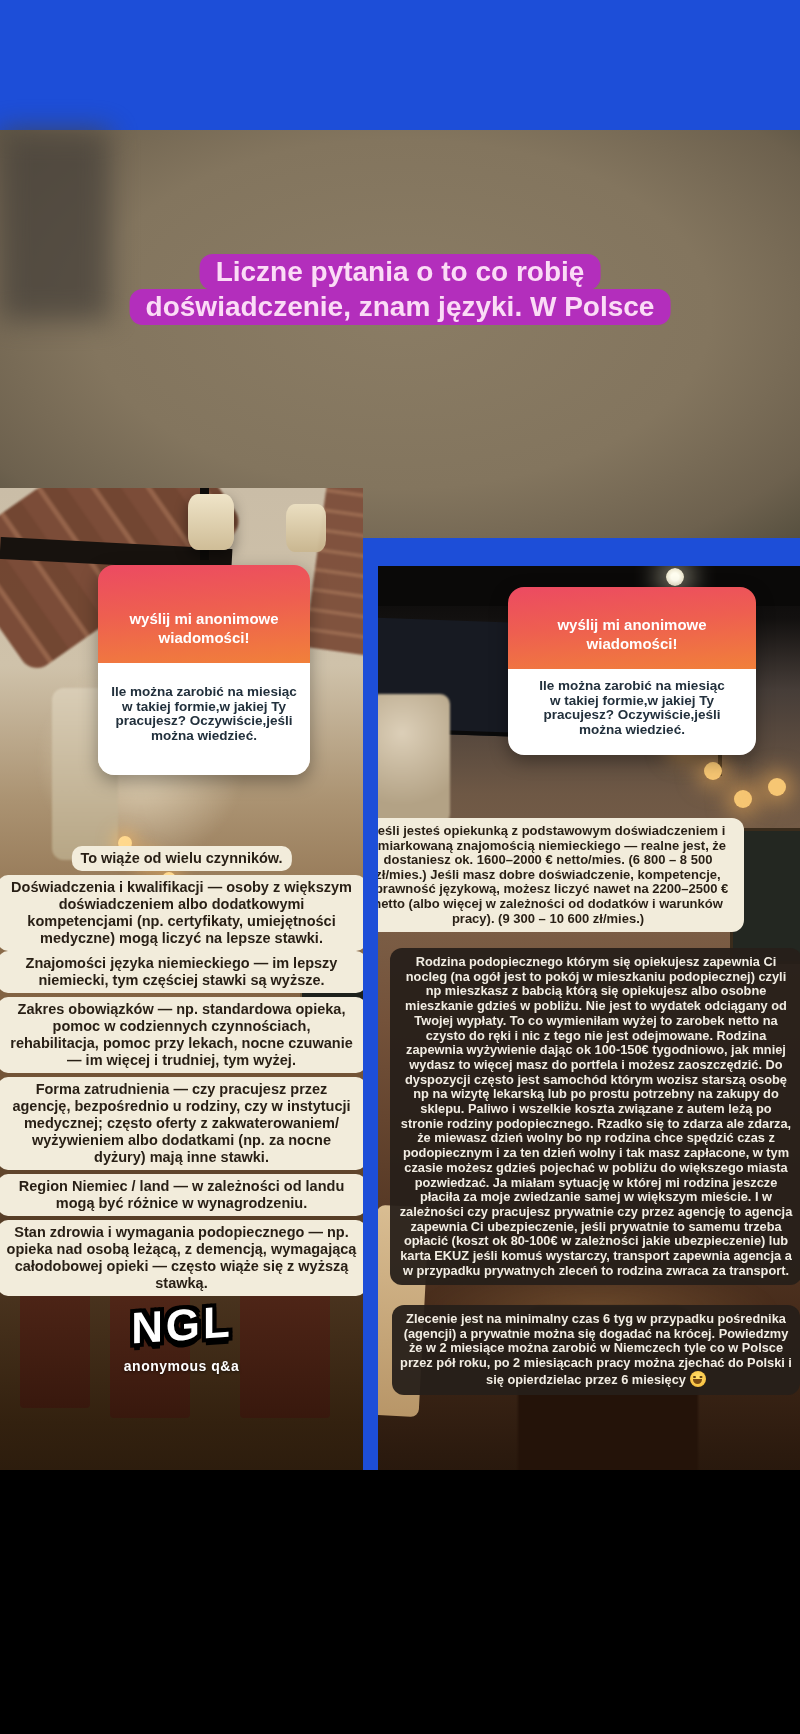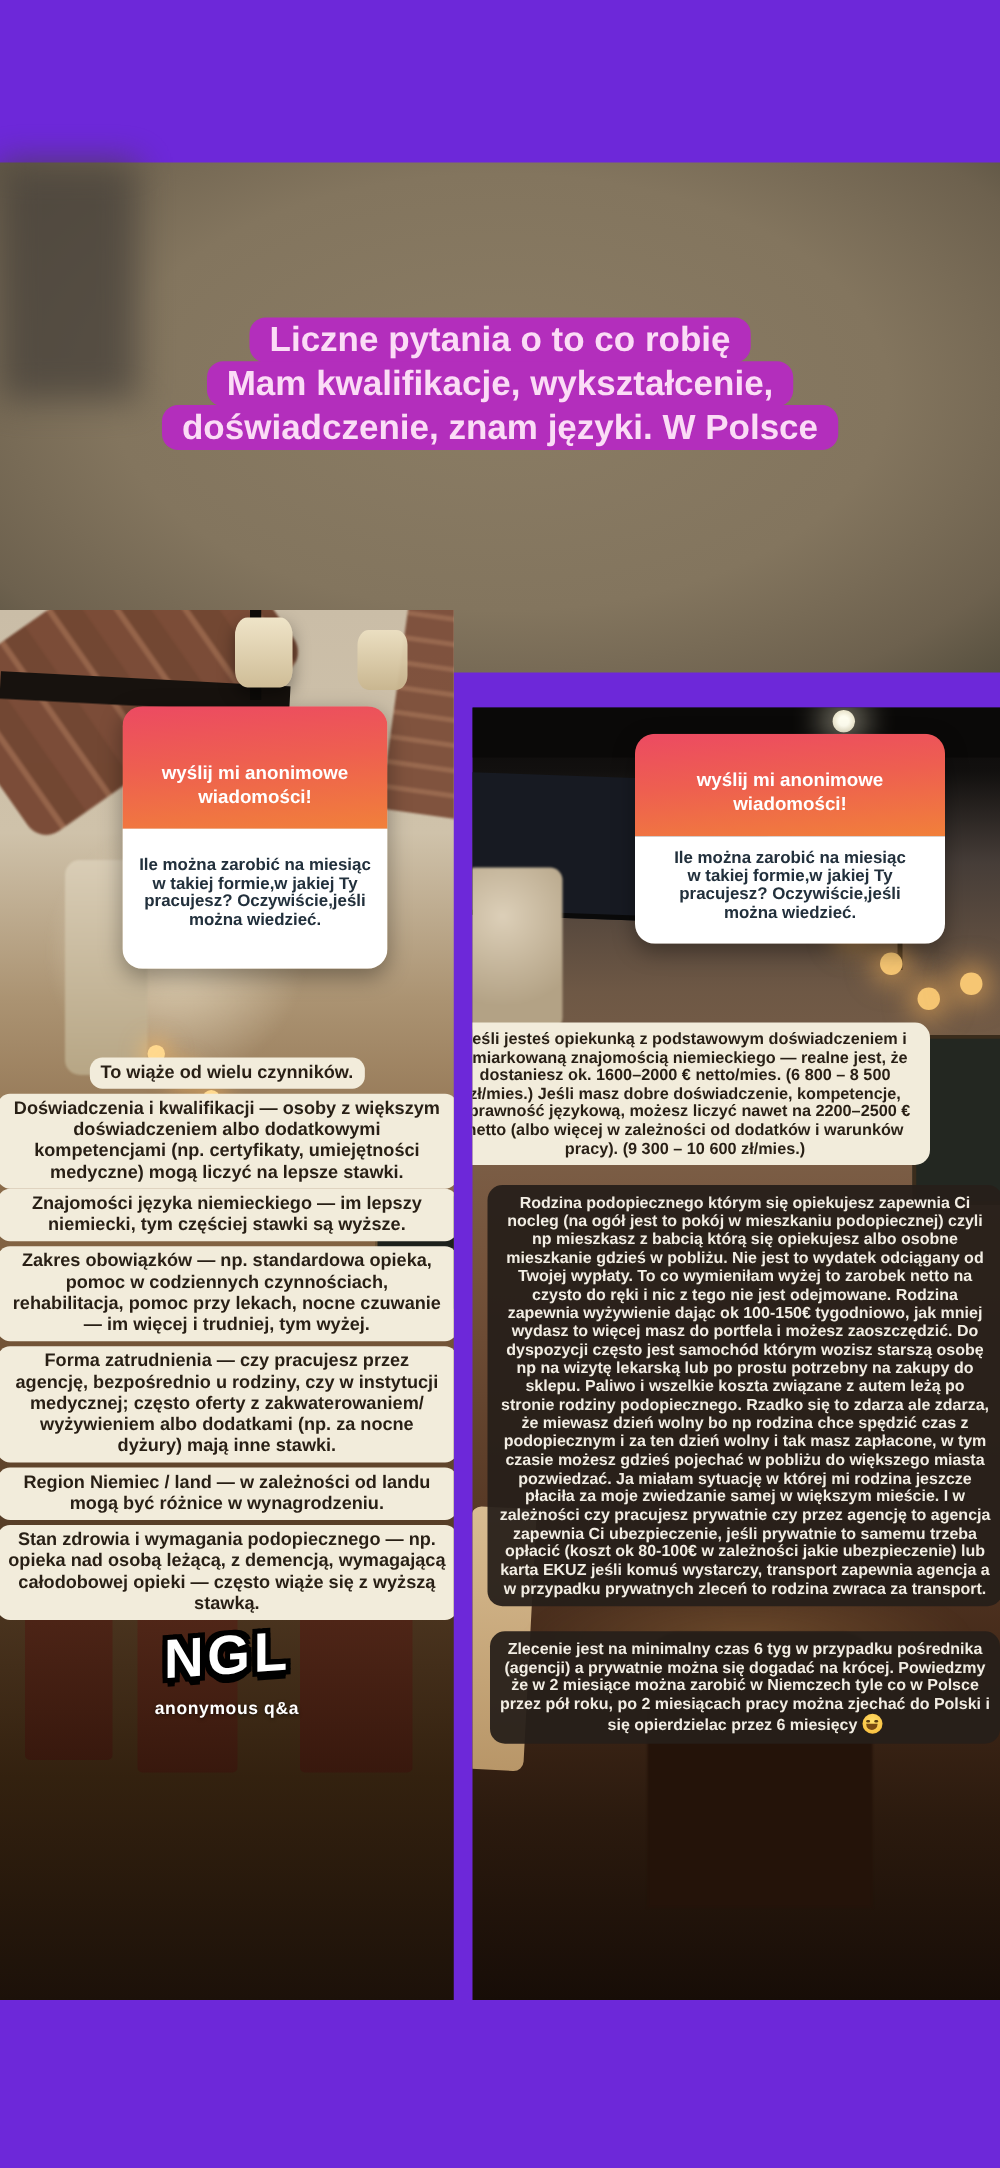--- a/index.html
+++ b/index.html
@@ -1,16 +1,16 @@
 <!DOCTYPE html>
 <html><head>
 <meta charset="utf-8">
 <style>
   html,body{margin:0;padding:0;background:#000;}
-  #canvas{position:relative;width:800px;height:1734px;margin:0 auto;background:#6d28d9;overflow:hidden;
+  #canvas{position:relative;width:800px;height:1470px;margin:0 auto;background:#1d4ed8;overflow:hidden;
           font-family:"Liberation Sans","DejaVu Sans",sans-serif;}
   
   .taupe{position:absolute;left:0;top:130px;width:800px;height:408px;
          background:radial-gradient(ellipse at 50% 45%, #8a7c64 0%, #83755e 55%, #6d614e 85%, #57503f 100%);}
   .taupe-corner{position:absolute;left:0;top:130px;width:110px;height:190px;background:#47413a;filter:blur(14px);opacity:.75;}
   
   .intro{position:absolute;top:255px;left:50%;transform:translateX(-50%);
          display:flex;flex-direction:column;align-items:center;z-index:4;}
   .intro-line{background:#b32ebc;color:#fbdcf6;font-weight:bold;font-size:28px;line-height:36px;
               padding:0 16px;border-radius:13px;margin-top:-1px;white-space:nowrap;text-align:center;}
@@ -106,21 +106,20 @@
 </head>
 <body>
 
 <div id="canvas">
 
   <div class="taupe"></div>
   <div class="taupe-corner"></div>
 
   <div class="intro">
     <div class="intro-line"><span>Liczne pytania o to co robię</span></div>
-    <div class="intro-line"><span>Mam kwalifikacje, wykształcenie,</span></div>
     <div class="intro-line"><span>doświadczenie, znam języki. W Polsce</span></div>
   </div>
 
   <div id="leftPhoto" class="photo">
     <div class="decor lp-brick1"></div>
     <div class="decor lp-brick2"></div>
     <div class="decor lp-beam"></div>
     <div class="decor lp-pole"></div>
     <div class="decor lp-shade1"></div>
     <div class="decor lp-shade2"></div>

